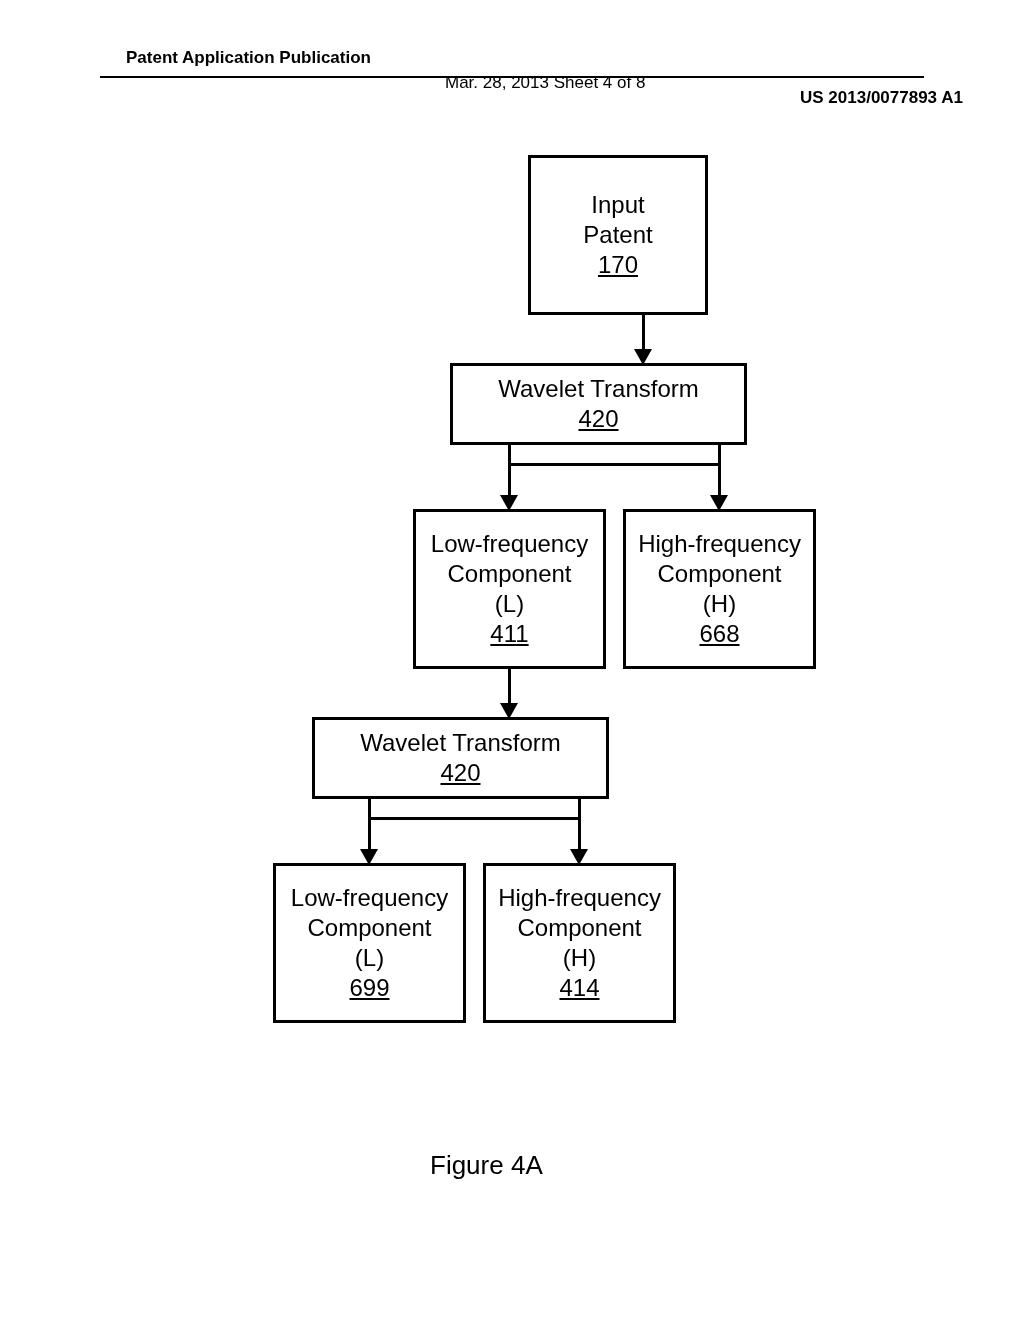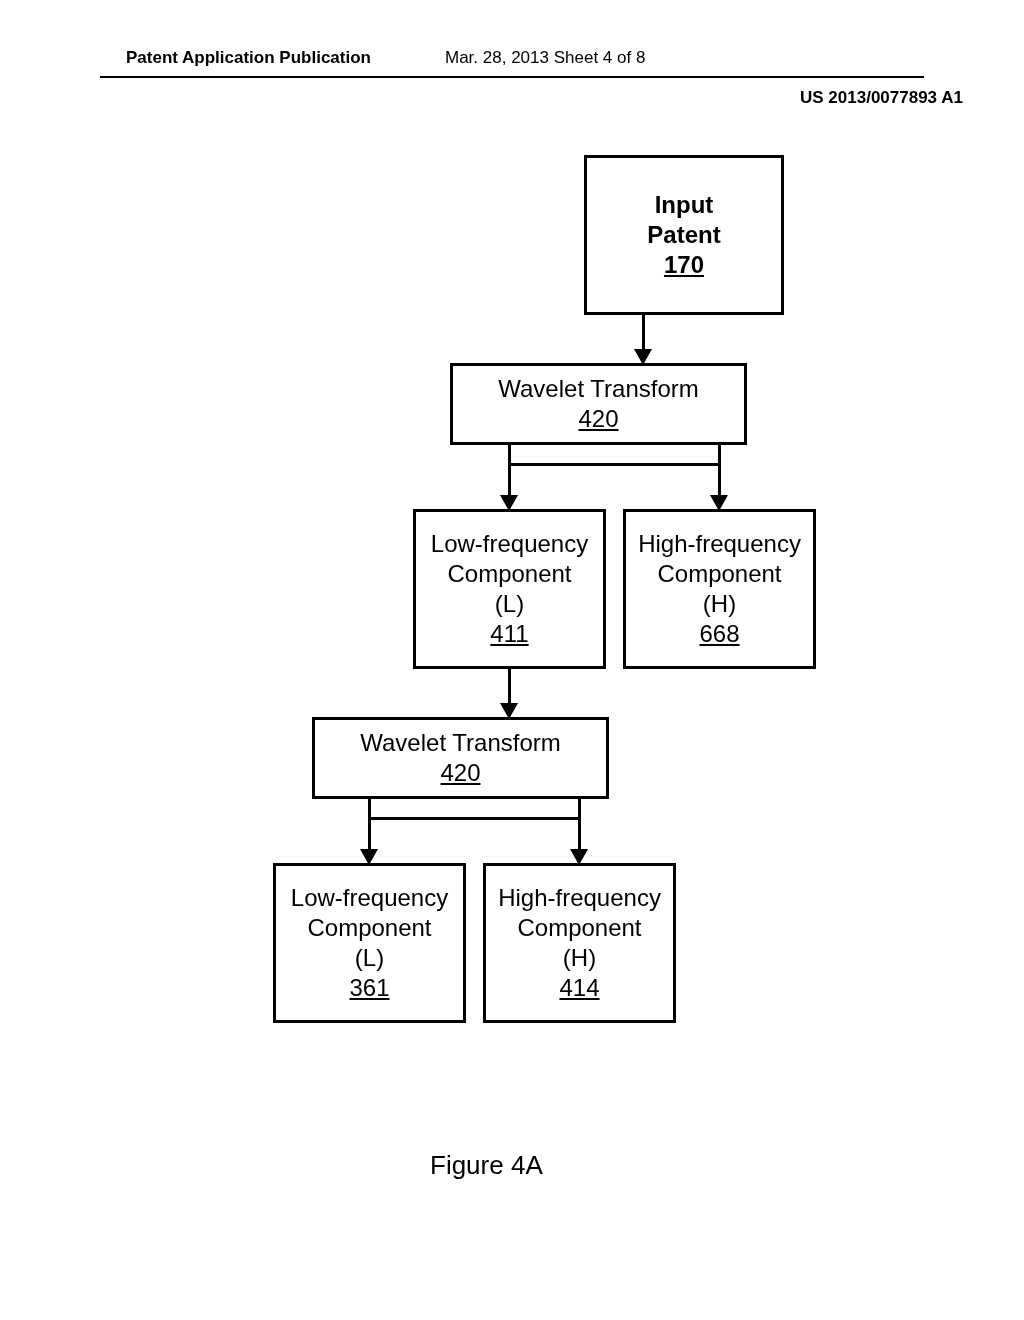--- a/index.html
+++ b/index.html
@@ -12,21 +12,21 @@
     position: relative;
   }
   .header {
     position: absolute;
     top: 48px;
     left: 0;
     width: 100%;
     font-size: 17px;
   }
   .header-left { position: absolute; left: 126px; font-weight: bold; }
-  .header-mid  { position: absolute; left: 445px; }
+  .header-mid  { position: absolute; left: 445px; margin-top: 25px; }
   .header-right{ position: absolute; left: 800px; font-weight: bold; margin-top: 40px; }
   .header-rule {
     position: absolute;
     top: 76px;
     left: 100px;
     width: 824px;
     height: 0;
     border-top: 2px solid #000;
   }
 
@@ -71,21 +71,21 @@
 </head>
 <body>
 
 <div class="header">
   <span class="header-left">Patent Application Publication</span>
   <span class="header-mid">Mar. 28, 2013  Sheet 4 of 8</span>
   <span class="header-right">US 2013/0077893 A1</span>
 </div>
 <div class="header-rule"></div>
 
-<div class="box" style="left:584px; top:155px; width:200px; height:160px;font-weight:bold;">
+<div class="box" style="left:528px; top:155px; width:180px; height:160px;">
   <span>Input</span>
   <span>Patent</span>
   <span class="ref">170</span>
 </div>
 
 <div class="arrow-v" style="left:642px; top:315px; height:36px;"></div>
 <div class="arrow-head-down" style="left:634px; top:349px;"></div>
 
 <div class="box" style="left:450px; top:363px; width:297px; height:82px;">
   <span>Wavelet Transform</span>
@@ -130,21 +130,21 @@
 <div class="arrow-v" style="left:368px; top:817px; height:34px;"></div>
 <div class="arrow-head-down" style="left:360px; top:849px;"></div>
 
 <div class="arrow-v" style="left:578px; top:817px; height:34px;"></div>
 <div class="arrow-head-down" style="left:570px; top:849px;"></div>
 
 <div class="box" style="left:273px; top:863px; width:193px; height:160px;">
   <span>Low-frequency</span>
   <span>Component</span>
   <span>(L)</span>
-  <span class="ref">361</span>
+  <span class="ref">699</span>
 </div>
 <div class="box" style="left:483px; top:863px; width:193px; height:160px;">
   <span>High-frequency</span>
   <span>Component</span>
   <span>(H)</span>
   <span class="ref">414</span>
 </div>
 
 <div class="figure-label" style="left:430px; top:1150px;">Figure 4A</div>
 

